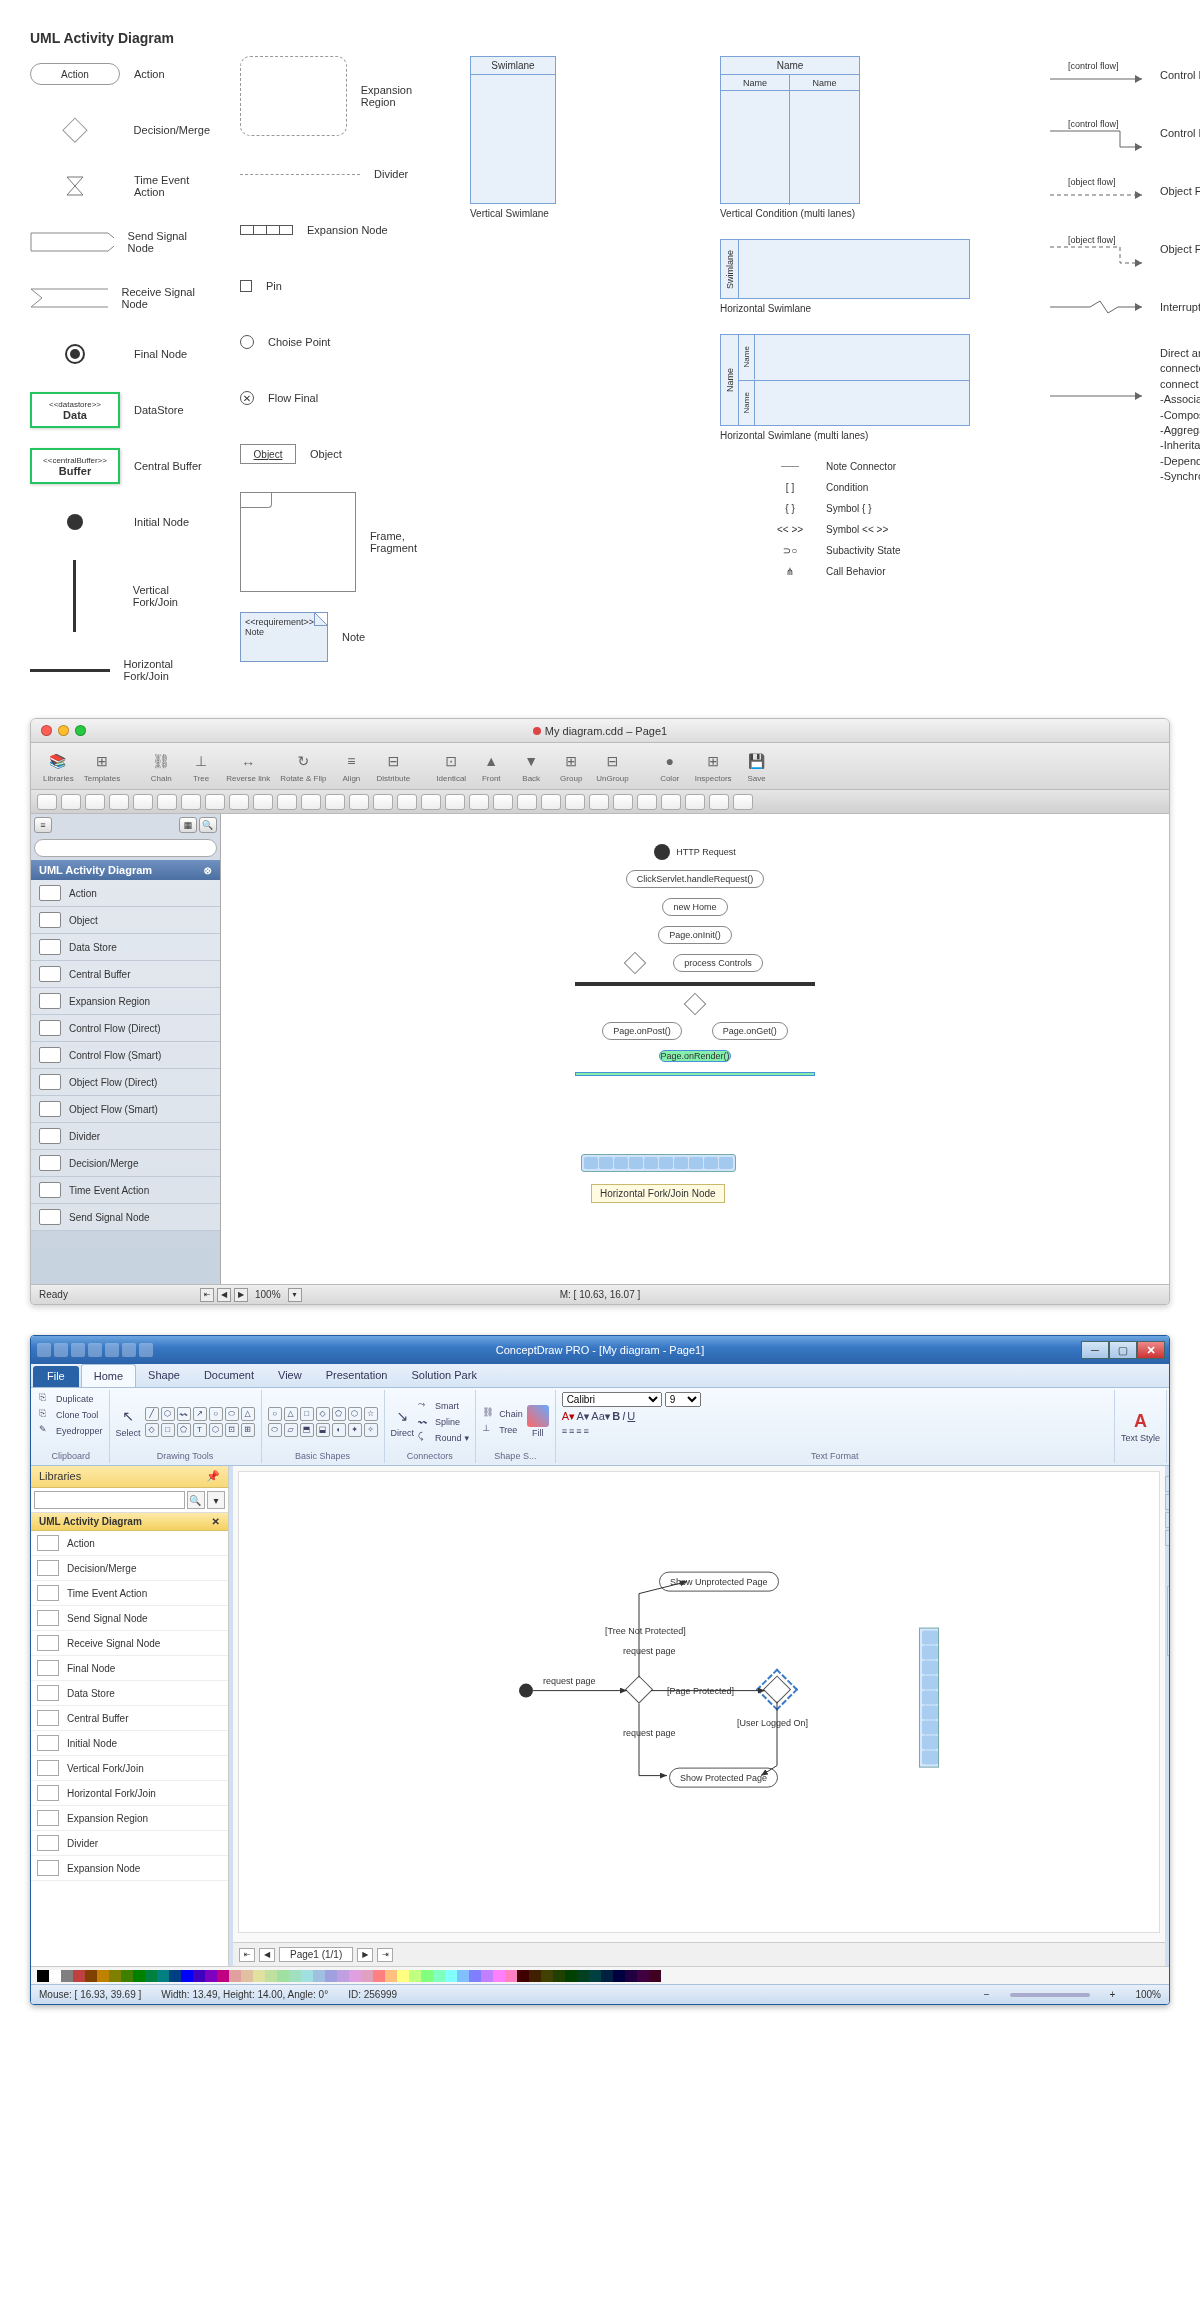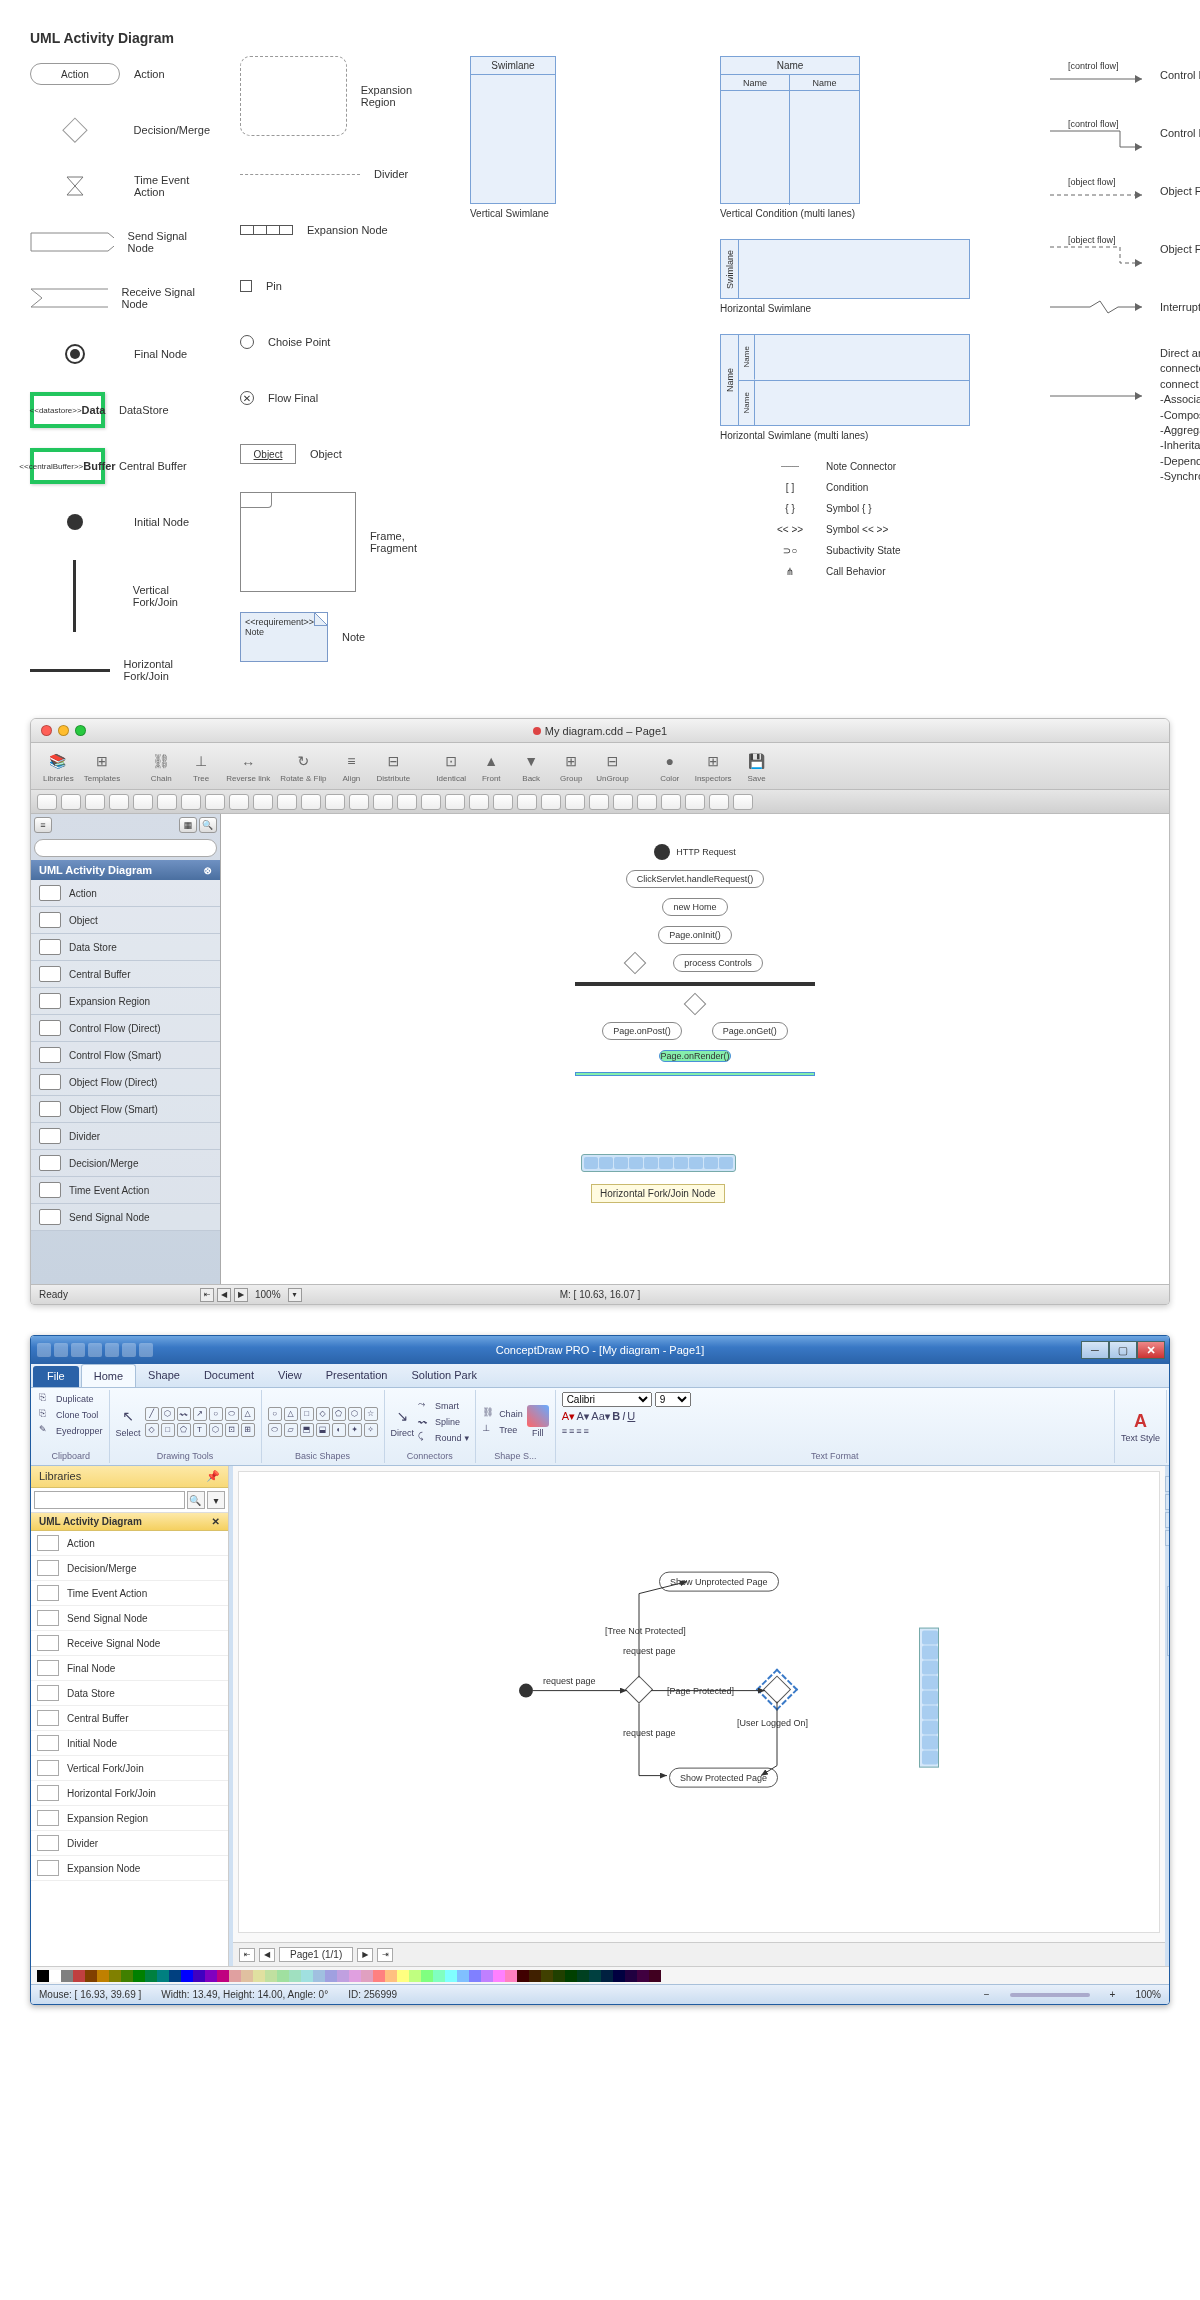--- a/index.html
+++ b/index.html
@@ -13,21 +13,21 @@
 .ref-col{display:flex;flex-direction:column;gap:20px}
 .ref-item{display:flex;align-items:center;gap:14px;min-height:36px}
 .ref-item-v{flex-direction:column;align-items:center;gap:6px}
 .ref-label{font-size:11px;color:#333}
 .pill{width:90px;height:22px;border:1px solid #999;border-radius:12px;display:flex;align-items:center;justify-content:center;background:#fff;font-size:10px}
 .diamond{width:18px;height:18px;border:1px solid #999;transform:rotate(45deg);background:#fff;margin-left:36px;margin-right:36px}
 .hourglass{width:18px;height:20px;position:relative;margin-left:36px;margin-right:36px}
 .hourglass svg{overflow:visible}
 .final-node{width:20px;height:20px;border:2px solid #333;border-radius:50%;display:flex;align-items:center;justify-content:center;margin-left:35px;margin-right:35px}
 .final-node .inner{width:10px;height:10px;background:#333;border-radius:50%}
-.datastore{width:75px;height:36px;border:4px solid #22c55e;display:flex;flex-direction:row;align-items:center;justify-content:center;font-size:9px;background:#fff;box-shadow:1px 1px 3px rgba(0,0,0,0.2)}
+.datastore{width:90px;height:36px;border:2px solid #22c55e;display:flex;flex-direction:column;align-items:center;justify-content:center;font-size:9px;background:#fff;box-shadow:1px 1px 3px rgba(0,0,0,0.2)}
 .datastore .stereo{font-size:8px}
 .datastore .name{font-weight:bold;font-size:11px}
 .initial-node{width:16px;height:16px;background:#333;border-radius:50%;margin-left:37px;margin-right:37px}
 .vfork{width:3px;height:72px;background:#333;margin-left:43px;margin-right:43px}
 .hfork{width:90px;height:3px;background:#333}
 .dashed-box{width:120px;height:80px;border:1px dashed #999;border-radius:10px;background:#fff}
 .divider-line{width:120px;border-top:1px dashed #999}
 .exp-node{display:flex}
 .exp-node span{width:14px;height:10px;border:1px solid #555;margin-left:-1px}
 .exp-node span:first-child{margin-left:0}
@@ -777,21 +777,21 @@
         <div class="vitem">
               <span class="ric" style="background:linear-gradient(45deg,#f66,#6af);border-radius:3px"></span>
               <span>Fill</span>
             </div>
       </div>
       <div class="gname">Shape S...</div>
     </div>
     <div class="rib-group" style="flex:1">
       <div class="items" style="flex-direction:column;align-items:flex-start;gap:3px">
         <div style="display:flex;gap:3px">
-          <select style="font-size:10px;width:90px"><option>Calibri</option></select>
+          <select style="font-size:10px;width:100px"><option>Calibri</option></select>
           <select style="font-size:10px;width:36px"><option>9</option></select>
         </div>
         <div style="display:flex;gap:2px;font-size:11px">
           <span style="color:#b00">A▾</span>
           <span>A▾</span>
           <span>Aa▾</span>
           <b>B</b>
           <i>I</i>
           <u>U</u>
         </div>

